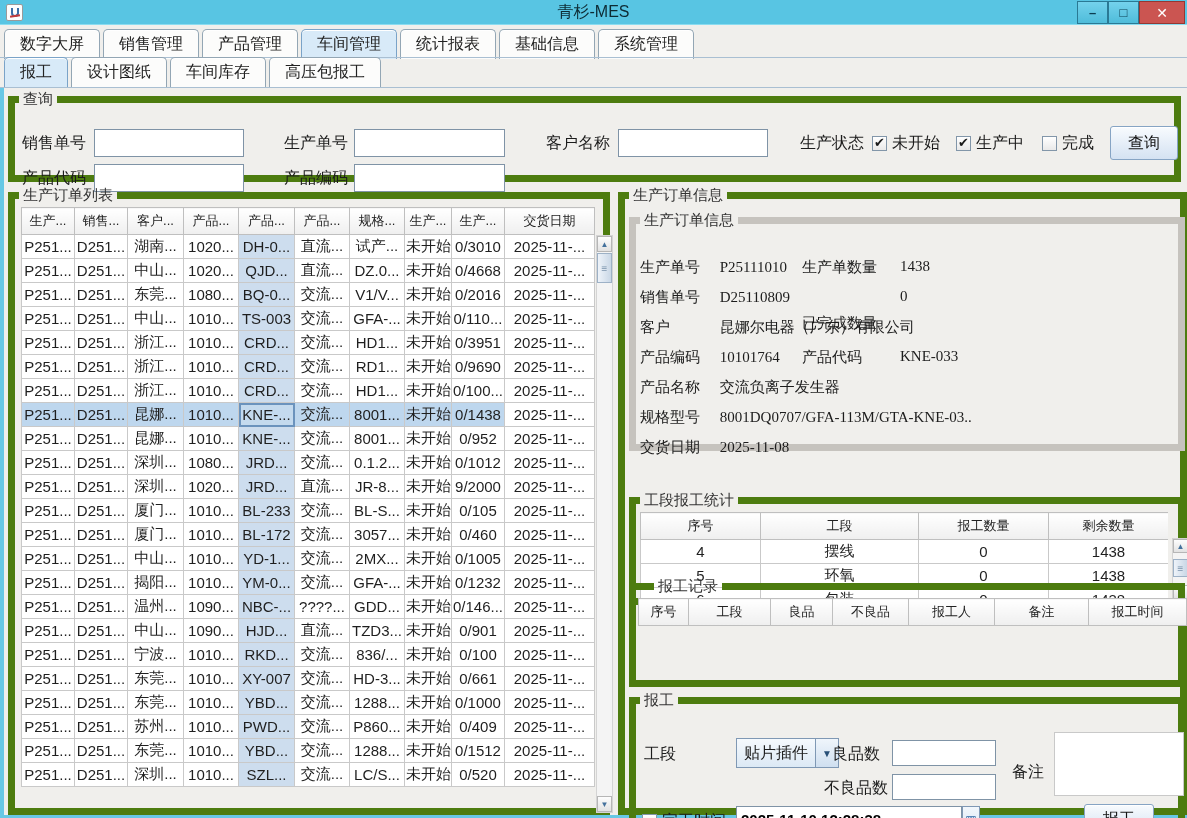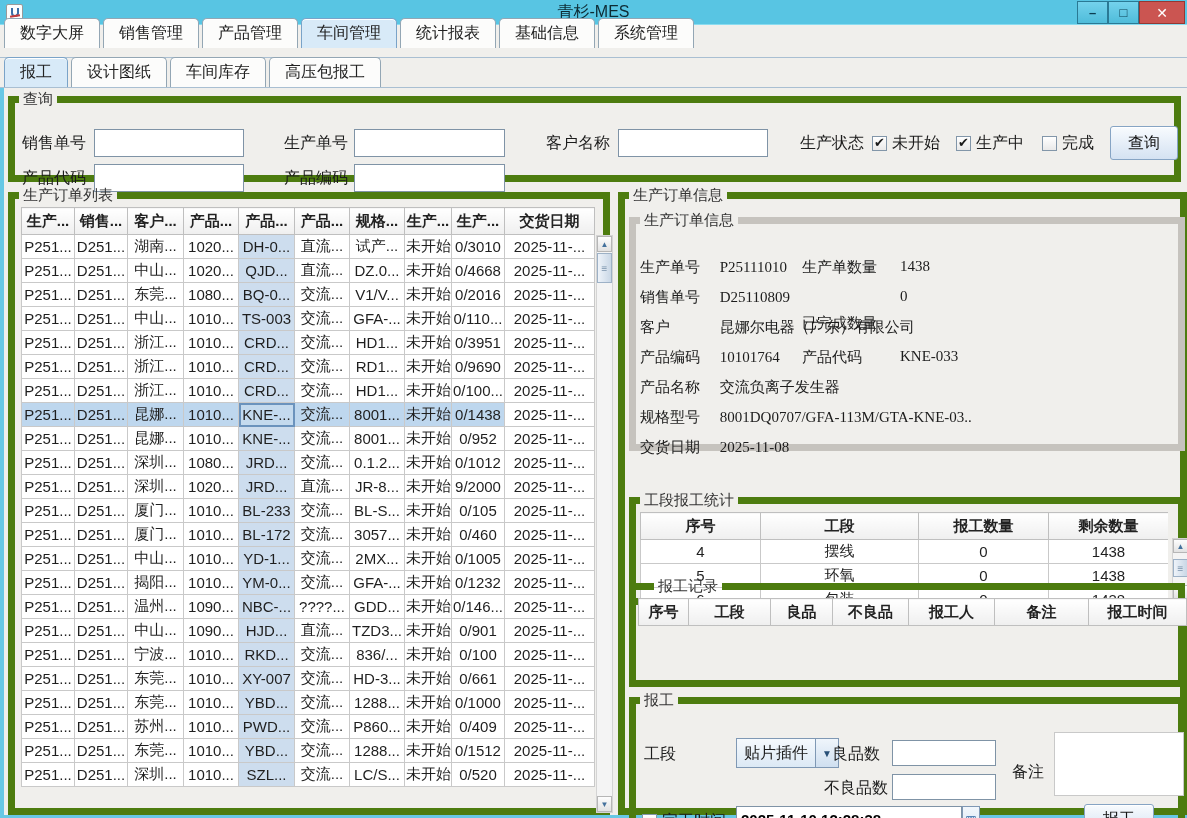--- a/index.html
+++ b/index.html
@@ -13,38 +13,38 @@
   .titlebar{position:absolute;left:0;top:0;width:1187px;height:25px;background:#58c5e3;border-bottom:1px solid #8adcf0;display:flex;align-items:center;}
   .java-icon{position:absolute;left:6px;top:4px;width:17px;height:17px;background:#fdfdfd;border:1px solid #9a9a9a;border-radius:2px;}
   .java-icon i{position:absolute;left:4px;top:3px;width:8px;height:9px;border:2px solid #3a6ea8;border-radius:0 0 5px 5px;border-top:none;}
   .java-icon b{position:absolute;left:3px;top:10px;width:10px;height:2px;background:#c43b3b;transform:rotate(-8deg);}
   .title-text{position:absolute;left:0;right:0;text-align:center;font-size:16px;color:#0d2a33;}
   .winbtns{position:absolute;right:2px;top:1px;display:flex;height:23px;}
   .win-btn{width:31px;height:23px;border:1px solid #2a7994;display:flex;align-items:center;justify-content:center;color:#0c3d50;background:linear-gradient(#74d2ec,#4fbcda);font-size:13px;font-weight:bold;}
   .win-btn.close{width:46px;background:#cb5551;color:#ffffff;border-color:#953732;font-size:14px;}
   
   .tabrow{position:absolute;left:4px;display:flex;align-items:flex-end;gap:3px;}
-  .tabrow1{top:19px;height:29px;}
+  .tabrow1{top:30px;height:29px;}
   .tabrow2{top:59px;height:28px;}
   .tab{background:#fcfcfb;border:1px solid #93a6b4;border-bottom:none;border-radius:5px 5px 0 0;padding:4px 15px 4px 15px;font-size:16px;color:#222;cursor:default;white-space:nowrap;box-shadow:inset 0 1px 0 #fff;}
   .tab.selected{background:#d8eaf8;border-color:#7fa8cc;border-color:#7aa3c8;}
   .tabline{position:absolute;left:0;width:1187px;height:1px;background:#a9bfd2;}
   
   .content{position:absolute;left:0;top:88px;width:1187px;height:730px;background:#f0efec;border-left:4px solid #67c8e5;border-bottom:3px solid #67c8e5;}
   fieldset{position:absolute;border:7px solid #4d7c0f;background:transparent;}
   legend{font-size:15px;color:#333;padding:0 4px;margin-left:4px;}
   label,.lbl{font-size:16px;color:#1c1c1c;white-space:nowrap;}
   .tb{position:absolute;border:1px solid #7f93a6;background:#fff;height:28px;font:15px "Liberation Sans",sans-serif;padding:0 4px;}
   .btn{background:linear-gradient(#f8fbfe,#d4e2f2);border:1px solid #86a4c4;border-radius:3px;font-size:16px;color:#141414;text-align:center;display:flex;align-items:center;justify-content:center;box-shadow:inset 0 1px 0 #fff;}
   .cb{width:15px;height:15px;border:1px solid #8296a9;background:linear-gradient(#ffffff,#e9e9e9);display:inline-block;position:relative;vertical-align:-3px;margin-right:5px;}
   .cb.checked::after{content:"\2714";position:absolute;left:1px;top:-2px;font-size:13px;color:#1a1a1a;}
   .abs{position:absolute;}
   
   table{border-collapse:collapse;table-layout:fixed;background:#fff;}
-  th{background:linear-gradient(#ffffff,#efefef);border:1px solid #bfbfbf;height:27px;font-weight:bold;font-size:15px;color:#222;overflow:hidden;white-space:nowrap;}
+  th{background:linear-gradient(#ffffff,#efefef);border:1px solid #bfbfbf;height:27px;font-weight:normal;font-size:13px;color:#222;overflow:hidden;white-space:nowrap;}
   td{border:1px solid #c9c9c9;height:24px;font-size:15px;text-align:center;overflow:hidden;white-space:nowrap;padding:0 1px;color:#1f1f1f;}
   #orders-table td:nth-child(5){background:#cdddee;}
   #orders-table tr.selected td{background:#bed7ee;}
   #orders-table tr.selected td:last-child{background:#ffffff;}
   #orders-table tr.selected td:nth-child(5){background:#c4daee;outline:2px solid #6b93bd;outline-offset:-2px;}
   
   .vscroll{position:absolute;width:17px;background:#f4f4f4;border:1px solid #d4d4d4;}
   .sb-btn{position:absolute;left:0;width:15px;height:16px;background:linear-gradient(#fdfdfd,#e2e2e2);border:1px solid #b6b6b6;color:#44719c;font-size:8px;display:flex;align-items:center;justify-content:center;}
   .sb-thumb{position:absolute;left:0;width:15px;background:linear-gradient(90deg,#eef3f9,#c9d7e6);border:1px solid #9db1c6;display:flex;align-items:center;justify-content:center;color:#7b94ad;font-size:10px;letter-spacing:0;}
   

